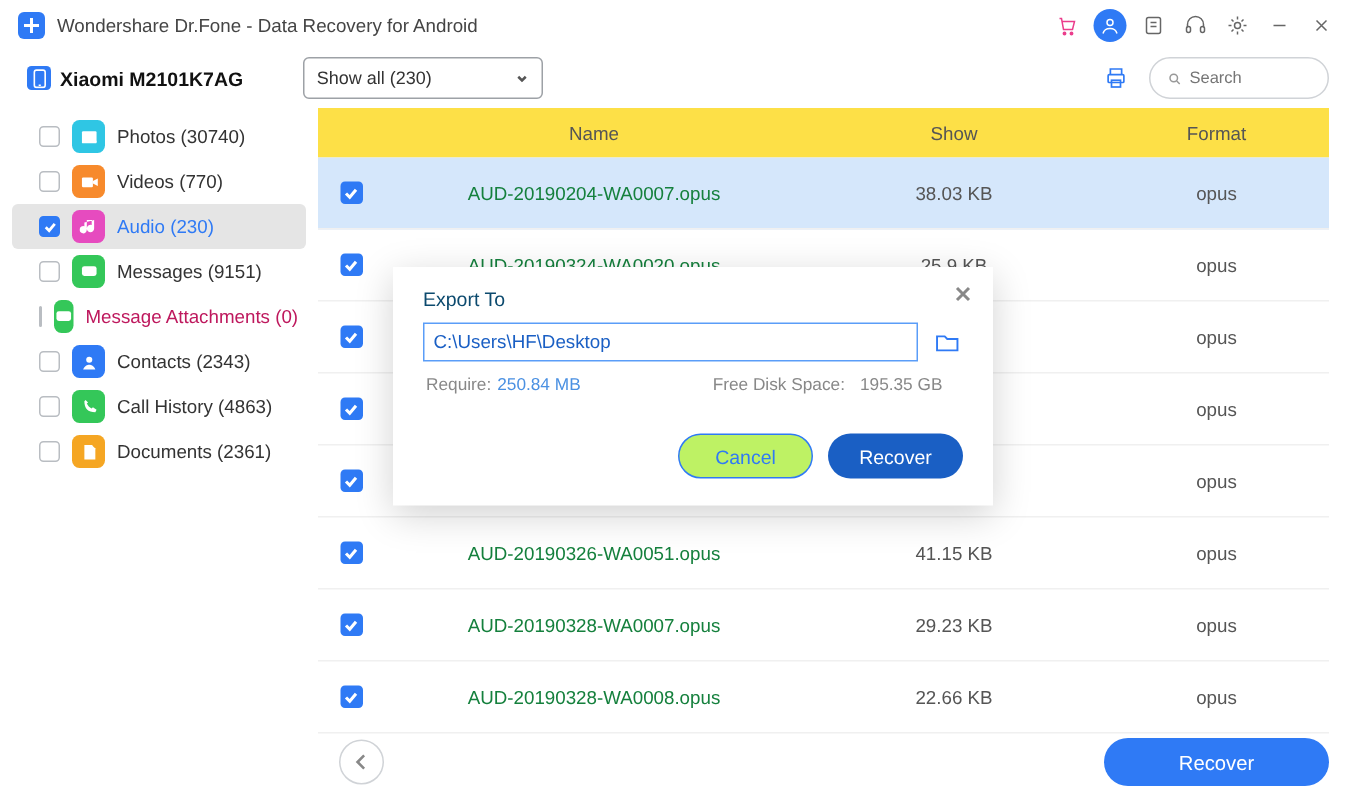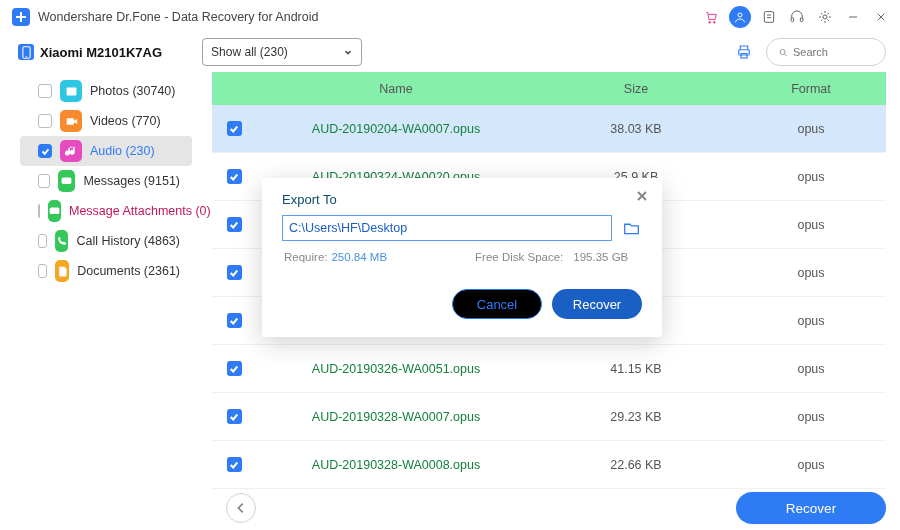--- a/index.html
+++ b/index.html
@@ -27,34 +27,34 @@
 .filter-dd svg{width:10px;height:10px;stroke:#555;fill:none;stroke-width:2;}
 .toolbar .mid-spacer{flex:1;}
 .printicon{width:28px;height:28px;display:flex;align-items:center;justify-content:center;}
 .printicon svg{width:18px;height:18px;stroke:#2f7af5;fill:none;stroke-width:1.5;}
 .search-pill{width:120px;height:28px;border:1px solid #d0d3d7;border-radius:14px;display:flex;align-items:center;padding:0 12px;font-size:12px;color:#999;gap:6px;}
 .search-pill svg{width:13px;height:13px;stroke:#999;fill:none;stroke-width:2;}
 .search-pill input{border:none;outline:none;width:80px;font-size:11px;color:#333;}
 
 
 .main { display:flex; height: 414px; }
-.sidebar { width: 212px; padding: 4px 12px; }
+.sidebar { width: 212px; padding: 4px 0; }
 .cat { display:flex; align-items:center; height:30px; padding:0 12px 0 18px; gap:8px; font-size:12.5px; color:#333; border-radius:4px; margin:0 8px;}
 .cat.selected{ background:#e5e5e5; }
 .cat.disabled{ color:#be185d;}
 .cat .cbx{width:14px;height:14px;border:1.5px solid #b9bdc2;border-radius:3px;background:#fff;}
 .cat .cbx.on{background:#2f7af5;border-color:#2f7af5;display:flex;align-items:center;justify-content:center;}
 .cat .cbx.on svg{width:9px;height:9px;stroke:#fff;fill:none;stroke-width:2.5;}
 .cat .cicon{width:22px;height:22px;border-radius:5px;display:flex;align-items:center;justify-content:center;}
 .cat .cicon svg{width:13px;height:13px;fill:#fff;}
 .cat .clabel{white-space:nowrap;}
 .cat.selected .clabel{color:#2f7af5;}
 
 .table-area{flex:1; padding:0 14px 0 0; position:relative;}
-.thead{height:33px;display:flex;align-items:center;background:#86efac;color:#555;font-size:12.5px;}
+.thead{height:33px;display:flex;align-items:center;background:#fde047;color:#555;font-size:12.5px;}
 .col-ck{width:44px;display:flex;justify-content:center;}
 .col-name{width:280px;text-align:center;}
 .col-size{width:200px;text-align:center;}
 .col-fmt{flex:1;text-align:center;}
 .trow{height:48px;display:flex;align-items:center;font-size:12.5px;color:#555;border-bottom:1px solid #f0f0f0;}
 .trow.sel{background:#d5e7fb;}
 .trow .col-name{color:#15803d;}
 .ck{width:15px;height:15px;border-radius:3px;background:#2f7af5;display:flex;align-items:center;justify-content:center;}
 .ck svg{width:10px;height:10px;stroke:#fff;fill:none;stroke-width:2.5;}
 
@@ -72,21 +72,21 @@
 .modal .mtitle{font-size:13px;color:#0c4a6e;margin-bottom:8px;}
 .modal .pathrow{display:flex;align-items:center;gap:8px;margin-bottom:10px;}
 .modal .pathinput{flex:1;height:26px;border:1px solid #5a9df8;padding:0 6px;font-size:12.5px;color:#1a5fc4;background:#fff;}
 .modal .folderbtn{width:22px;height:22px;display:flex;align-items:center;justify-content:center;}
 .modal .folderbtn svg{width:17px;height:15px;stroke:#2f7af5;fill:none;stroke-width:1.5;}
 .modal .inforow{display:flex;font-size:11.5px;color:#888;gap:4px;margin-bottom:26px;padding:0 2px;}
 .modal .inforow .val{color:#4a90e2;}
 .modal .inforow .sp{width:80px;}
 .modal .btnrow{display:flex;justify-content:flex-end;gap:10px;}
 .modal .btn{width:90px;height:30px;border-radius:15px;display:flex;align-items:center;justify-content:center;font-size:13px;}
-.modal .btn.cancel{border:1px solid #2f7af5;color:#2f7af5;background:#000000;}
+.modal .btn.cancel{border:1px solid #2f7af5;color:#2f7af5;background:#bef264;}
 .modal .btn.primary{background:#1a5fc4;color:#fff;}
 </style>
 </head>
 <body>
 
 <div class="titlebar">
   <div class="logo">
     <svg viewBox="0 0 10 10">
         <path d="M5 0v10M0 5h10" stroke="#fff" stroke-width="2"></path>
       </svg>
@@ -222,20 +222,30 @@
         <div class="cicon" style="background:#34c759">
           <svg viewBox="0 0 16 16">
             <rect x="2" y="3" width="12" height="8" rx="2"></rect>
             <path d="M5 14l2-3" stroke-width="2"></path>
           </svg>
         </div>
         <span class="clabel">Message Attachments (0)</span>
       </div>
       <div class="cat">
         <div class="cbx"></div>
+        <div class="cicon" style="background:#2f7af5">
+          <svg viewBox="0 0 16 16">
+            <circle cx="8" cy="6" r="2.5"></circle>
+            <path d="M3 14c1-3 3.5-4 5-4s4 1 5 4z"></path>
+          </svg>
+        </div>
+        <span class="clabel">Contacts (2343)</span>
+      </div>
+      <div class="cat">
+        <div class="cbx"></div>
         <div class="cicon" style="background:#34c759">
           <svg viewBox="0 0 16 16">
             <path d="M4 3c0 6 3 9 9 9l1-2-3-2-1 1c-2-1-3-2-4-4l1-1L5 2z"></path>
           </svg>
         </div>
         <span class="clabel">Call History (4863)</span>
       </div>
       <div class="cat">
         <div class="cbx"></div>
         <div class="cicon" style="background:#f5a623">
@@ -245,21 +255,21 @@
           </svg>
         </div>
         <span class="clabel">Documents (2361)</span>
       </div>
     </div>
 
   <div class="table-area">
     <div class="thead">
       <div class="col-ck"></div>
       <div class="col-name">Name</div>
-      <div class="col-size">Size</div>
+      <div class="col-size">Show</div>
       <div class="col-fmt">Format</div>
     </div>
     <div id="tbody">
         <div class="trow sel">
           <div class="col-ck">
             <div class="ck">
               <svg viewBox="0 0 12 12">
                 <path d="M2 6l3 3 5-6"></path>
               </svg>
             </div>

